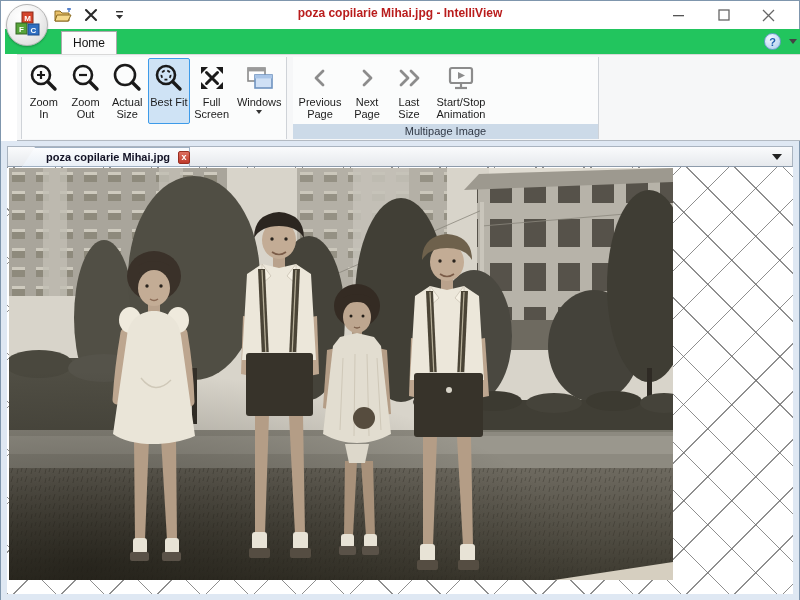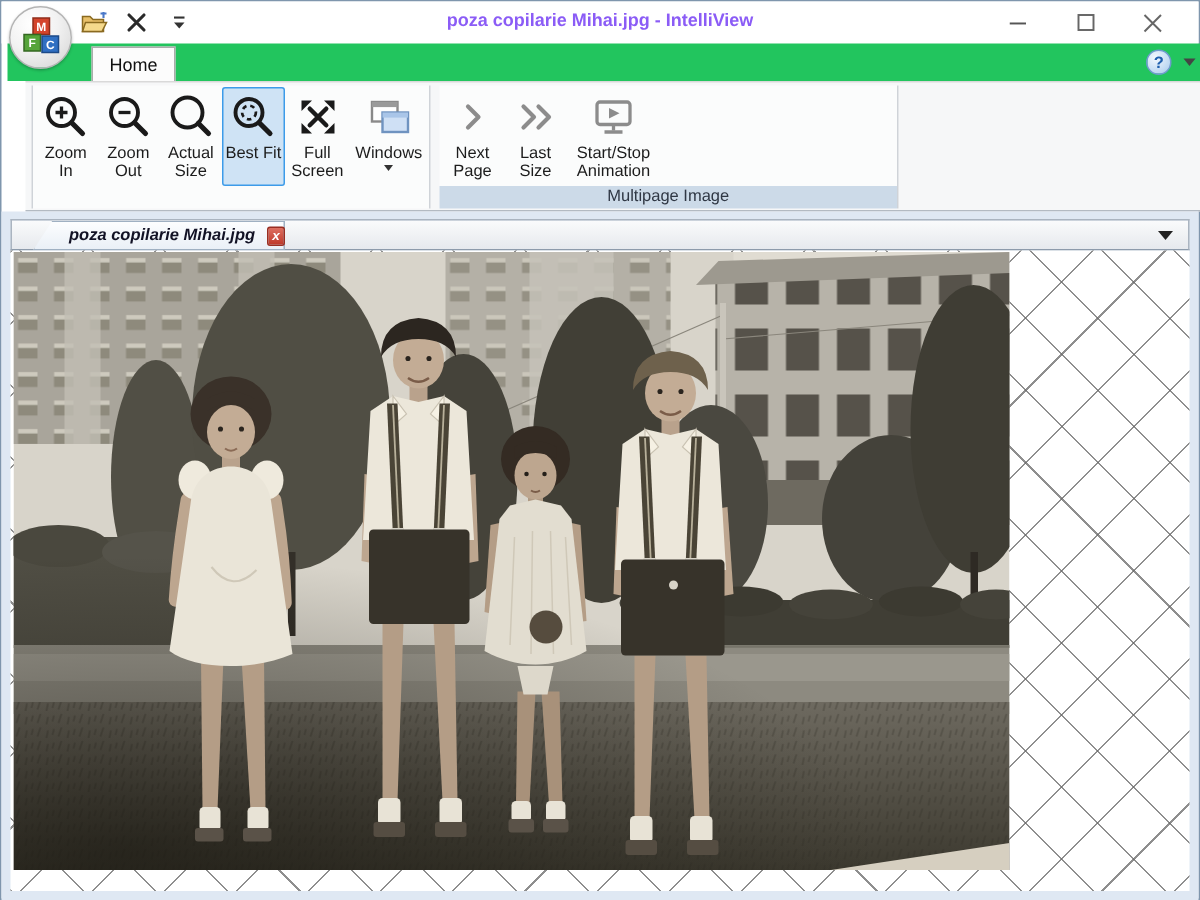--- a/index.html
+++ b/index.html
@@ -9,21 +9,21 @@
     border:1px solid #7f96ad; background:#fff; }
 
   
   .titlebar { position:absolute; left:0; top:0; width:100%; height:28px; background:#fff; }
   .app-orb { position:absolute; left:5px; top:3px; width:42px; height:42px; border-radius:50%;
     background:radial-gradient(circle at 35% 28%, #ffffff 0%, #f2f2f2 45%, #d2d2d2 100%);
     border:1px solid #b4b4b4; box-shadow:0 1px 2px rgba(0,0,0,.25); z-index:30; }
   .qat { position:absolute; left:52px; top:4px; display:flex; align-items:center; gap:8px; }
   .qat-btn { width:20px; height:20px; display:flex; align-items:center; justify-content:center; cursor:default; }
   .title-text { position:absolute; left:50%; top:5px; transform:translateX(-50%);
-    font-size:12px; font-weight:600; color:#8b5cf6; white-space:nowrap; }
+    font-size:12px; font-weight:600; color:#b91c1c; white-space:nowrap; }
   .win-controls { position:absolute; right:8px; top:0; height:28px; display:flex; }
   .win-btn { width:45px; height:28px; display:flex; align-items:center; justify-content:center; }
 
   
   .tabrow { position:absolute; left:4px; top:28px; width:100%; height:25px; background:#22c55e;text-align:right; }
   .ribbon-tab { position:absolute; left:56px; top:2px; width:56px; height:23px;
     background:#fcfcfc; border:1px solid #ababab; border-bottom:none;
     display:flex; align-items:center; justify-content:center; font-size:12px; color:#111; }
   .help-btn { position:absolute; right:22px; top:4px; width:17px; height:17px; border-radius:50%;
     background:radial-gradient(circle at 35% 30%, #f3f8ff, #bed8f2 70%, #9cbfe4);
@@ -51,21 +51,21 @@
     border-left:3.5px solid transparent; border-right:3.5px solid transparent; border-top:4px solid #333; }
 
   
   .content-frame { position:absolute; left:0; top:140px; width:100%; height:459px;
     background:#dfe8f3; padding:5px 6px 6px 6px; }
   .doc-tabbar { position:absolute; left:6px; right:6px; top:5px; height:21px;
     background:linear-gradient(#fafbfc,#e6e9ed); border:1px solid #aab4c0; border-bottom:1px solid #8d9bab; }
   .doc-tab { position:absolute; left:14px; top:0; height:20px; width:168px;
     clip-path:polygon(0 100%, 13px 0, 100% 0, 100% 100%);
     background:linear-gradient(#fdfeff,#e9eff6); box-shadow:inset 0 0 0 1px #9fb0c2;
-    display:flex; align-items:center; padding-left:24px;font-style:italic; }
+    display:flex; align-items:center; padding-left:24px; }
   .doc-tab-label { font-size:11px; font-weight:bold; color:#121225; white-space:nowrap; }
   .doc-tab-close { margin-left:8px; width:14px; height:13px; border-radius:2px;
     background:linear-gradient(#dd6f60,#bf3a2b); border:1px solid #992e22;
     color:#fff; font-size:9px; font-weight:bold; line-height:11px; text-align:center; }
   .tabbar-dd { position:absolute; right:10px; top:7px; width:0; height:0;
     border-left:5px solid transparent; border-right:5px solid transparent; border-top:6px solid #222; }
 
   .canvas { position:absolute; left:6px; right:6px; top:26px; bottom:6px;
     background-color:#ffffff;
     background-image:
@@ -206,20 +206,26 @@
           <div class="ddarrow"></div>
         </div>
 
       </div>
     </div>
 
     <div class="rgroup" style="left:276px; width:306px;">
       <div class="rgroup-buttons">
 
 
+        <div class="rbtn" style="width:52px">
+          <svg class="ric" viewBox="0 0 32 32">
+            <path d="M19 9 L12 16 L19 23" fill="none" stroke="#8c8c8c" stroke-width="2.8" stroke-linecap="round" stroke-linejoin="round"></path>
+          </svg>
+          <div class="rlabel">Previous Page</div>
+        </div>
 
         <div class="rbtn" style="width:42px">
           <svg class="ric" viewBox="0 0 32 32">
             <path d="M13 9 L20 16 L13 23" fill="none" stroke="#8c8c8c" stroke-width="2.8" stroke-linecap="round" stroke-linejoin="round"></path>
           </svg>
           <div class="rlabel">Next Page</div>
         </div>
 
         <div class="rbtn" style="width:42px">
           <svg class="ric" viewBox="0 0 32 32">

